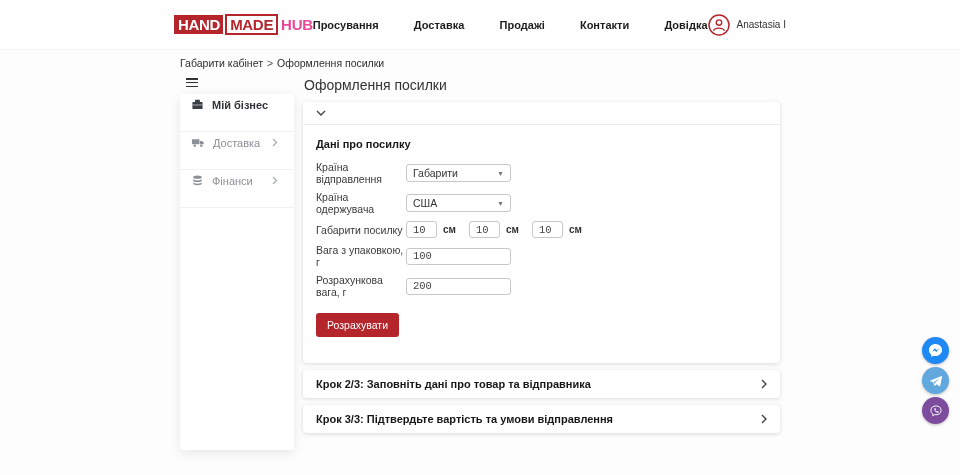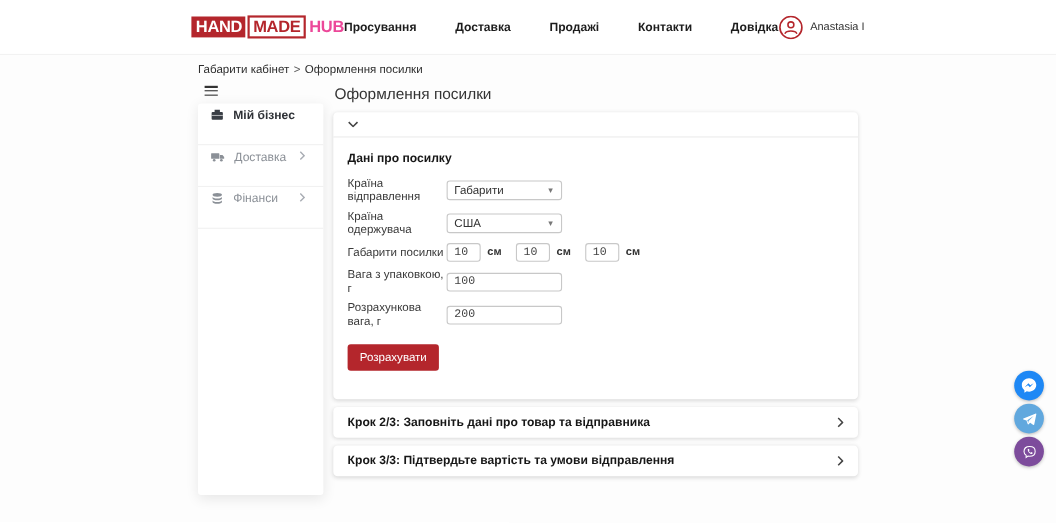--- a/index.html
+++ b/index.html
@@ -172,21 +172,21 @@
 
           <div class="frow">
             <span class="flabel">Країна одержувача</span>
             <div class="selectbox">
               <span>США</span>
               <span class="arr">▼</span>
             </div>
           </div>
 
           <div class="frow">
-            <span class="flabel">Габарити посилки</span>
+            <span class="flabel">Габарити посилку</span>
             <input class="tin dim" type="text" value="10" style="">
             <span class="unit">см</span>
             <input class="tin dim" type="text" value="10" style="">
             <span class="unit">см</span>
             <input class="tin dim" type="text" value="10" style="">
             <span class="unit">см</span>
           </div>
 
           <div class="frow">
             <span class="flabel">Вага з упаковкою, г</span>

